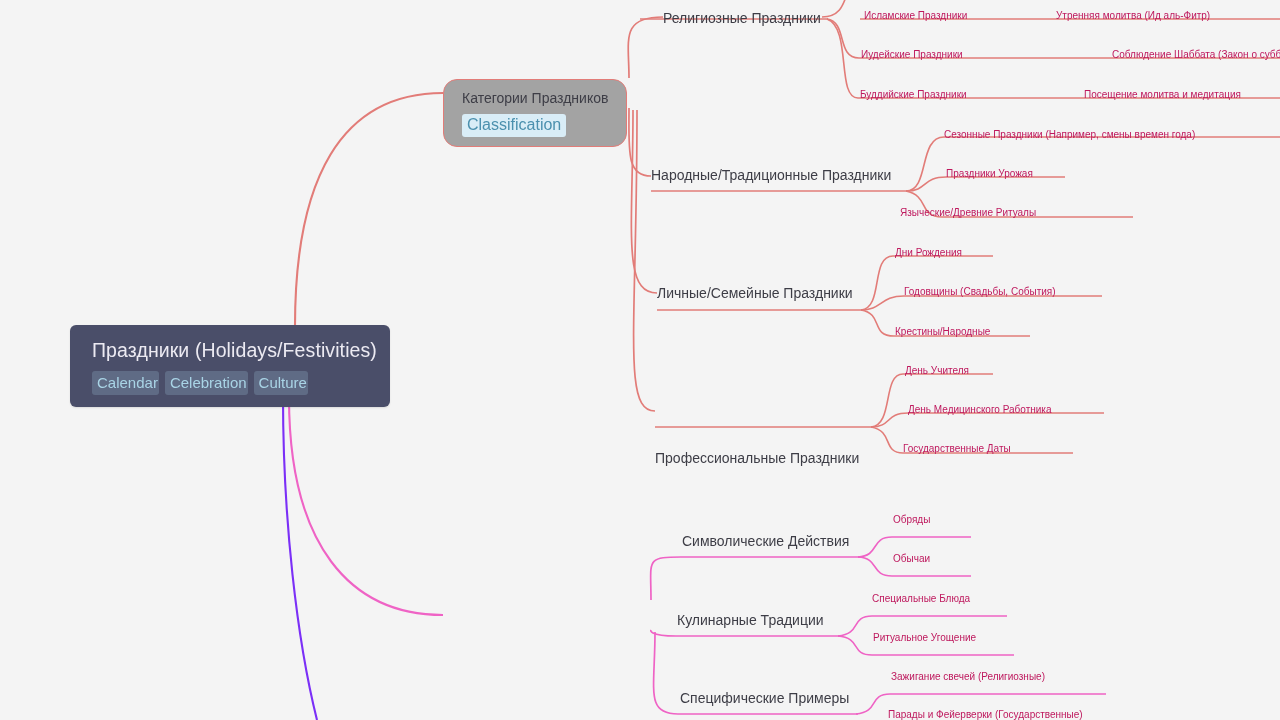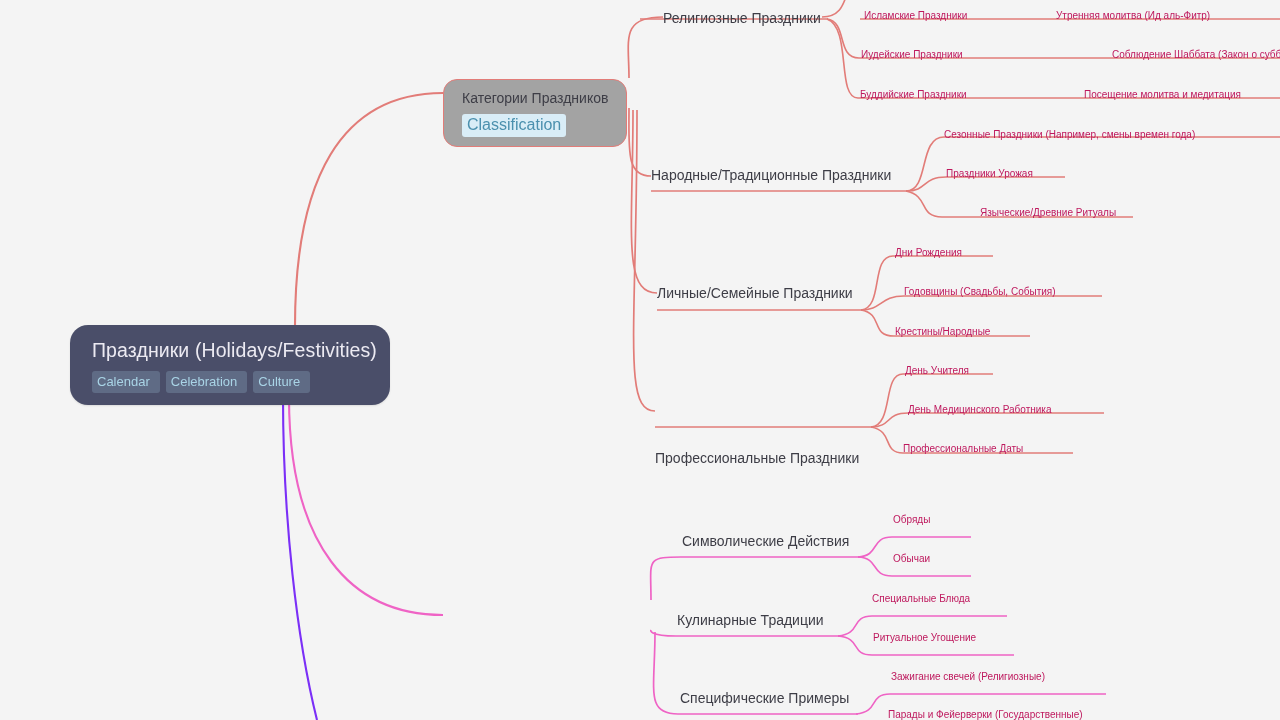--- a/index.html
+++ b/index.html
@@ -13,39 +13,39 @@
   #canvas{position:absolute;inset:0;width:1280px;height:720px;}
   svg.links{position:absolute;left:0;top:0;width:1280px;height:720px;pointer-events:none;}
 
   
   .root-node{
     position:absolute;
     left:70px;top:325px;
     width:320px;
     box-sizing:border-box;
     background:#4a4e69;
-    border-radius:18px;
+    border-radius:6px;
     padding:13px 22px 12px 22px;
     box-shadow:0 1px 2px rgba(0,0,0,.10);
     z-index:5;
   }
   .root-title{
     color:#eceaf2;
     font-size:19.5px;
     letter-spacing:.1px;
     line-height:1.25;
     white-space:nowrap;
   }
   .root-tags{margin-top:9px;display:flex;gap:6px;}
   .root-tag{
     background:rgba(173,216,230,.22);
     color:#a9d4e6;
-    font-size:13px;
-    line-height:1;
-    padding:4px 10px 5px 5px;
+    font-size:15px;
+    line-height:1;
+    padding:4px 1px 5px 5px;
     border-radius:3px;
     white-space:nowrap;
   }
 
   
   .branch-node{
     position:absolute;
     box-sizing:border-box;
     background:#a3a3a3;
     border-radius:14px;
@@ -193,29 +193,29 @@
   <div class="leaf-label" style="left:864px;top:11px;">Исламские Праздники</div>
   <div class="leaf-label" style="left:861px;top:50px;">Иудейские Праздники</div>
   <div class="leaf-label" style="left:860px;top:90px;">Буддийские Праздники</div>
 
   <div class="leaf-label" style="left:1056px;top:11px;">Утренняя молитва (Ид аль-Фитр)</div>
   <div class="leaf-label" style="left:1112px;top:50px;">Соблюдение Шаббата (Закон о субб</div>
   <div class="leaf-label" style="left:1084px;top:90px;">Посещение молитва и медитация</div>
 
   <div class="leaf-label" style="left:944px;top:130px;">Сезонные Праздники (Например, смены времен года)</div>
   <div class="leaf-label" style="left:946px;top:169px;">Праздники Урожая</div>
-  <div class="leaf-label" style="left:980px;top:208px;text-align:center;">Языческие/Древние Ритуалы</div>
+  <div class="leaf-label" style="left:900px;top:208px;text-align:center;">Языческие/Древние Ритуалы</div>
 
   <div class="leaf-label" style="left:895px;top:248px;">Дни Рождения</div>
   <div class="leaf-label" style="left:904px;top:287px;">Годовщины (Свадьбы, События)</div>
   <div class="leaf-label" style="left:895px;top:327px;">Крестины/Народные</div>
 
   <div class="leaf-label" style="left:905px;top:366px;">День Учителя</div>
   <div class="leaf-label" style="left:908px;top:405px;">День Медицинского Работника</div>
-  <div class="leaf-label" style="left:903px;top:444px;">Профессиональные Даты</div>
+  <div class="leaf-label" style="left:903px;top:444px;">Государственные Даты</div>
 
 
   <div class="sub-label" style="left:682px;top:534px;">Символические Действия</div>
   <div class="sub-label" style="left:677px;top:613px;">Кулинарные Традиции</div>
   <div class="sub-label" style="left:680px;top:691px;">Специфические Примеры</div>
 
   <div class="leaf-label" style="left:893px;top:515px;">Обряды</div>
   <div class="leaf-label" style="left:893px;top:554px;">Обычаи</div>
 
   <div class="leaf-label" style="left:872px;top:594px;">Специальные Блюда</div>

